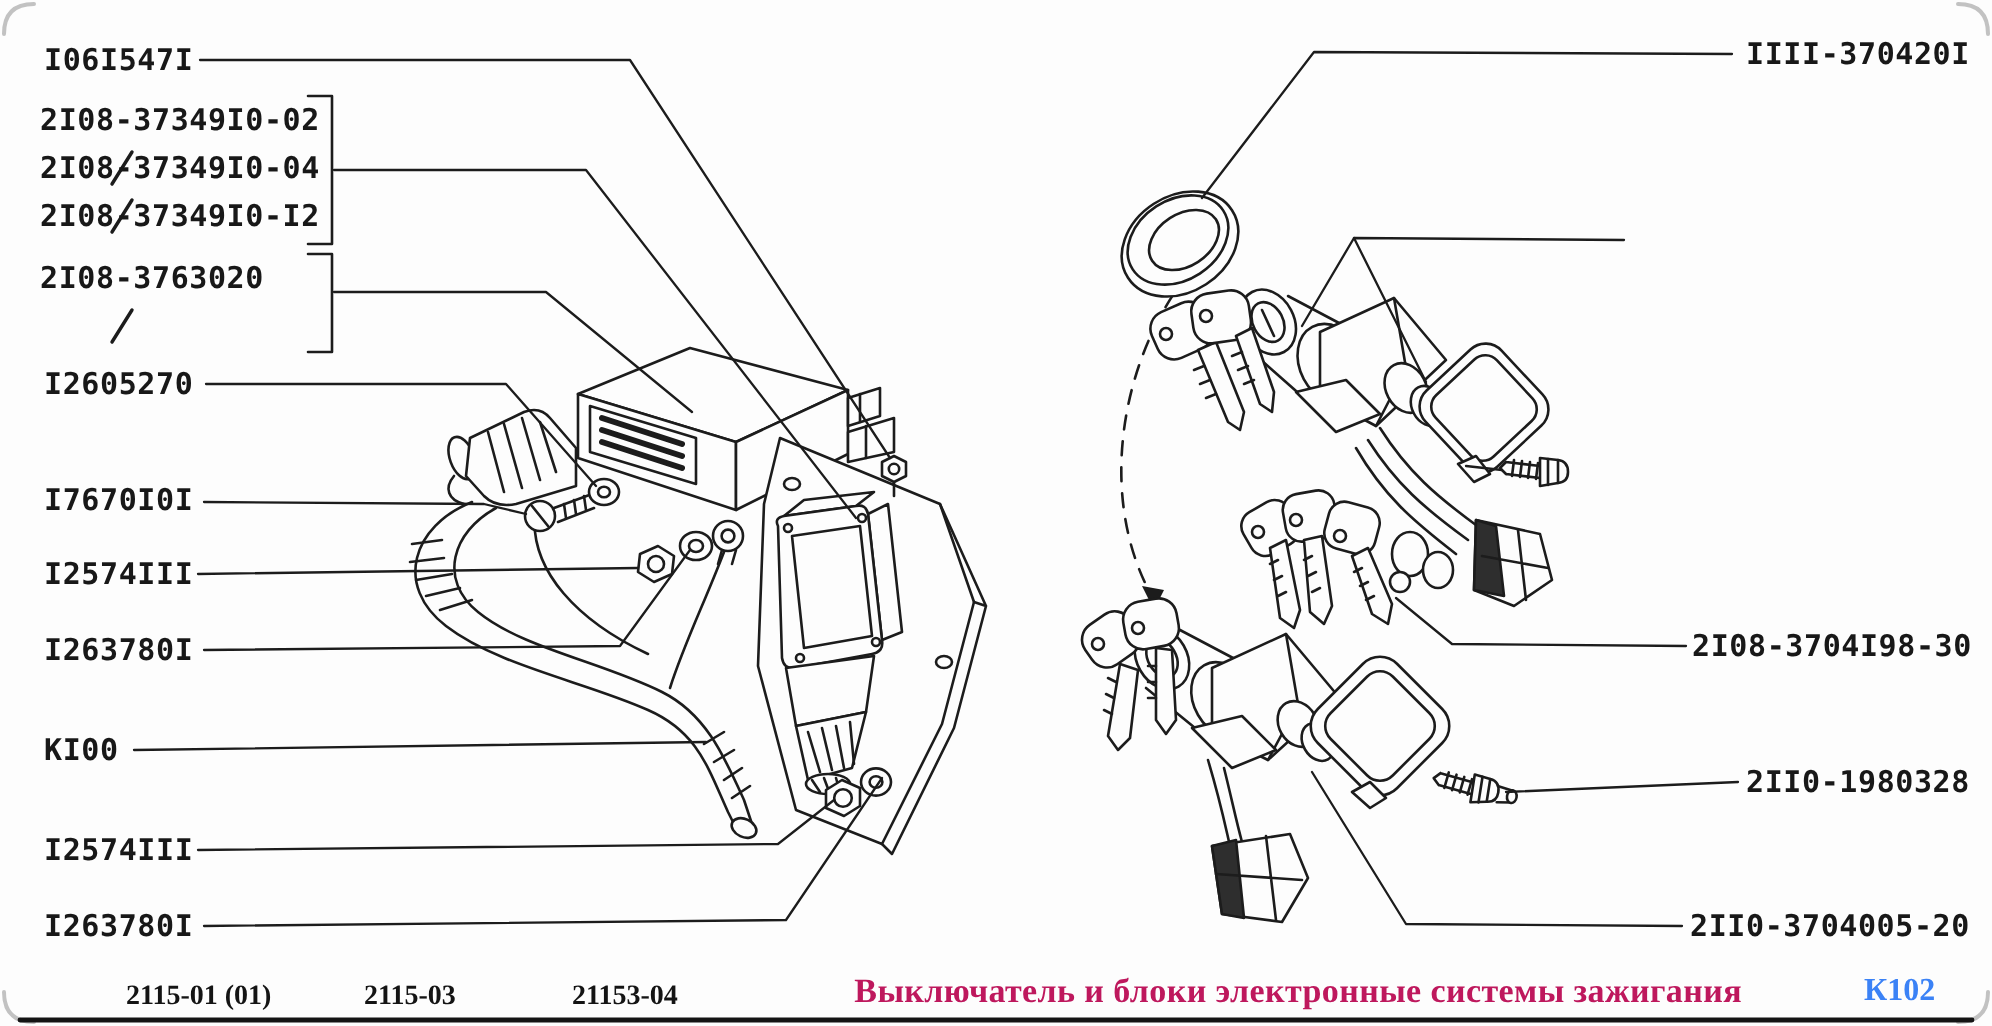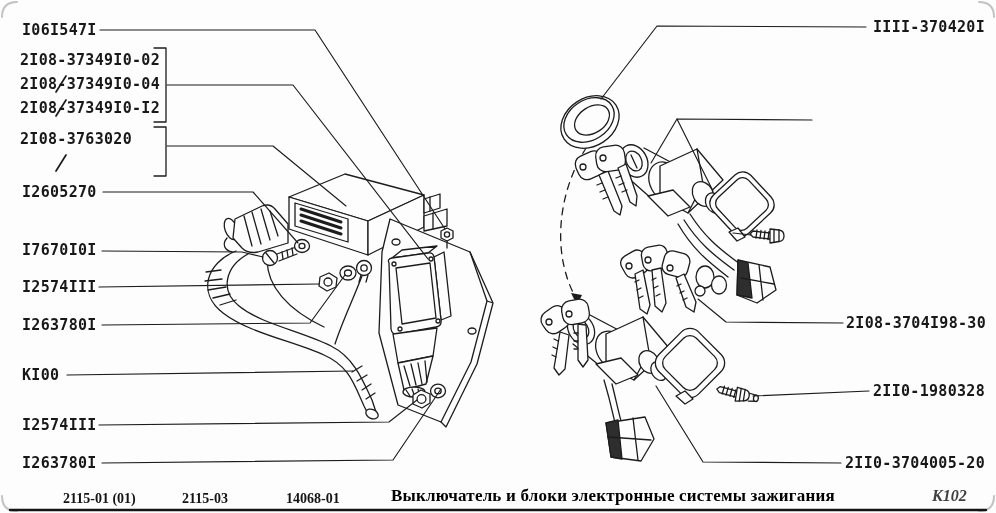--- a/index.html
+++ b/index.html
@@ -1,42 +1,43 @@
 <!DOCTYPE html>
 <html><head>
 <meta charset="utf-8">
 <style>
   html,body { margin:0; padding:0; background:#e9e9e9; }
   .page {
     position:relative; width:996px; height:513px;
     background:#fdfdfd; overflow:hidden;
     font-family:"Liberation Sans", sans-serif;
+    text-align:right;
   }
   .art { position:absolute; left:0; top:0; }
   .part-label {
     position:absolute;
     font-family:"DejaVu Sans Mono", monospace;
     font-weight:bold; font-size:15px; letter-spacing:.3px;
     color:#181818; white-space:nowrap; transform:translateY(-50%);
   }
   .footer-code {
     position:absolute;
     font-family:"Liberation Serif", serif;
     font-weight:bold; font-size:14px; color:#141414; white-space:nowrap;margin-left:30px;
   }
   .footer-title {
     position:absolute; left:391px; top:486px; width:480px;
     font-family:"Liberation Serif", serif;
     font-weight:bold; font-size:17px; letter-spacing:.2px;
-    color:#000000; white-space:nowrap;
+    color:#be185d; white-space:nowrap;
   }
   .sheet-code {
     position:absolute; left:932px; top:487px;
     font-family:"Liberation Serif", serif;
-    font-weight:bold; font-size:16px; color:#404040;font-style:italic;
+    font-weight:bold; font-size:16px; color:#3b82f6;
   }
 </style>
 </head>
 <body>
 
 <div class="page">
 
 <svg class="art" width="996" height="513" viewBox="0 0 996 513">
  <g stroke="#1c1c1c" fill="none" stroke-width="1.3" stroke-linecap="round" stroke-linejoin="round">
 
@@ -328,17 +329,17 @@
 <div class="part-label" style="left:22px;  top:425px">I2574III</div>
 <div class="part-label" style="left:22px;  top:463px">I263780I</div>
 
 <div class="part-label" style="left:873px; top:27px">IIII-370420I</div>
 <div class="part-label" style="left:846px; top:323px">2I08-3704I98-30</div>
 <div class="part-label" style="left:873px; top:391px">2II0-1980328</div>
 <div class="part-label" style="left:845px; top:463px">2II0-3704005-20</div>
 
 <div class="footer-code" style="left:33px;  top:491px">2115-01 (01)</div>
 <div class="footer-code" style="left:152px; top:491px">2115-03</div>
-<div class="footer-code" style="left:256px; top:491px">14068-01</div>
+<div class="footer-code" style="left:256px; top:491px">21153-04</div>
 <div class="footer-title">Выключатель и блоки электронные системы зажигания</div>
 <div class="sheet-code">К102</div>
 
 </div>
 
 </body></html>

